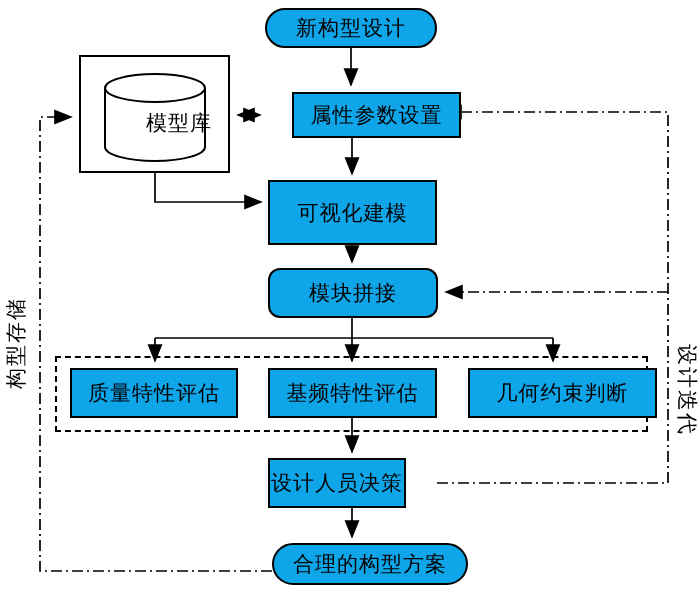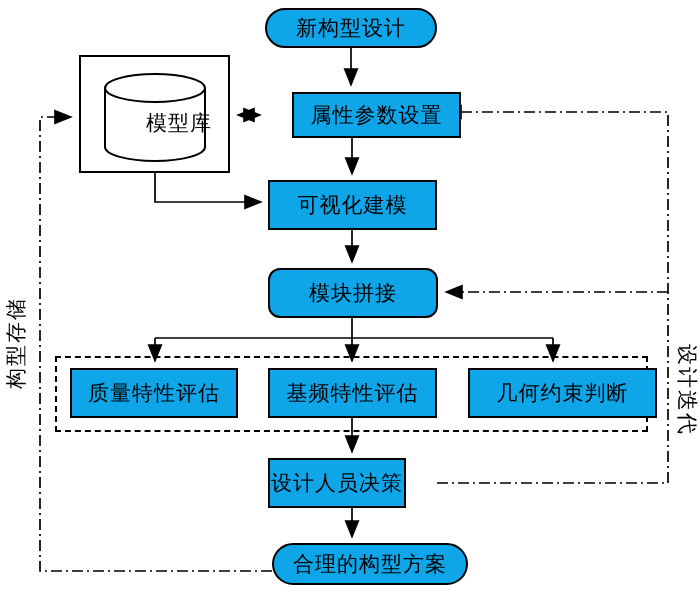--- a/index.html
+++ b/index.html
@@ -73,21 +73,21 @@
 
   <div class="node container-box" style="left:79px;top:55px;width:151px;height:118px;"></div>
   <div class="node cyl-label" style="left:105px;top:108px;width:100px;height:30px;">
     <span>模型库</span>
   </div>
 
   <div class="node" style="left:268px;top:92px;width:169px;height:46px;margin-left:24px;">
     <span>属性参数设置</span>
   </div>
 
-  <div class="node" style="left:268px;top:180px;width:169px;height:50px;">
+  <div class="node" style="left:268px;top:180px;width:169px;height:65px;">
     <span>可视化建模</span>
   </div>
 
   <div class="node" style="left:268px;top:268px;width:170px;height:50px;border-radius:12px;">
     <span>模块拼接</span>
   </div>
 
   <div class="dashed-group" style="left:55px;top:356px;width:593px;height:76px;"></div>
 
   <div class="node" style="left:70px;top:368px;width:168px;height:50px;">

